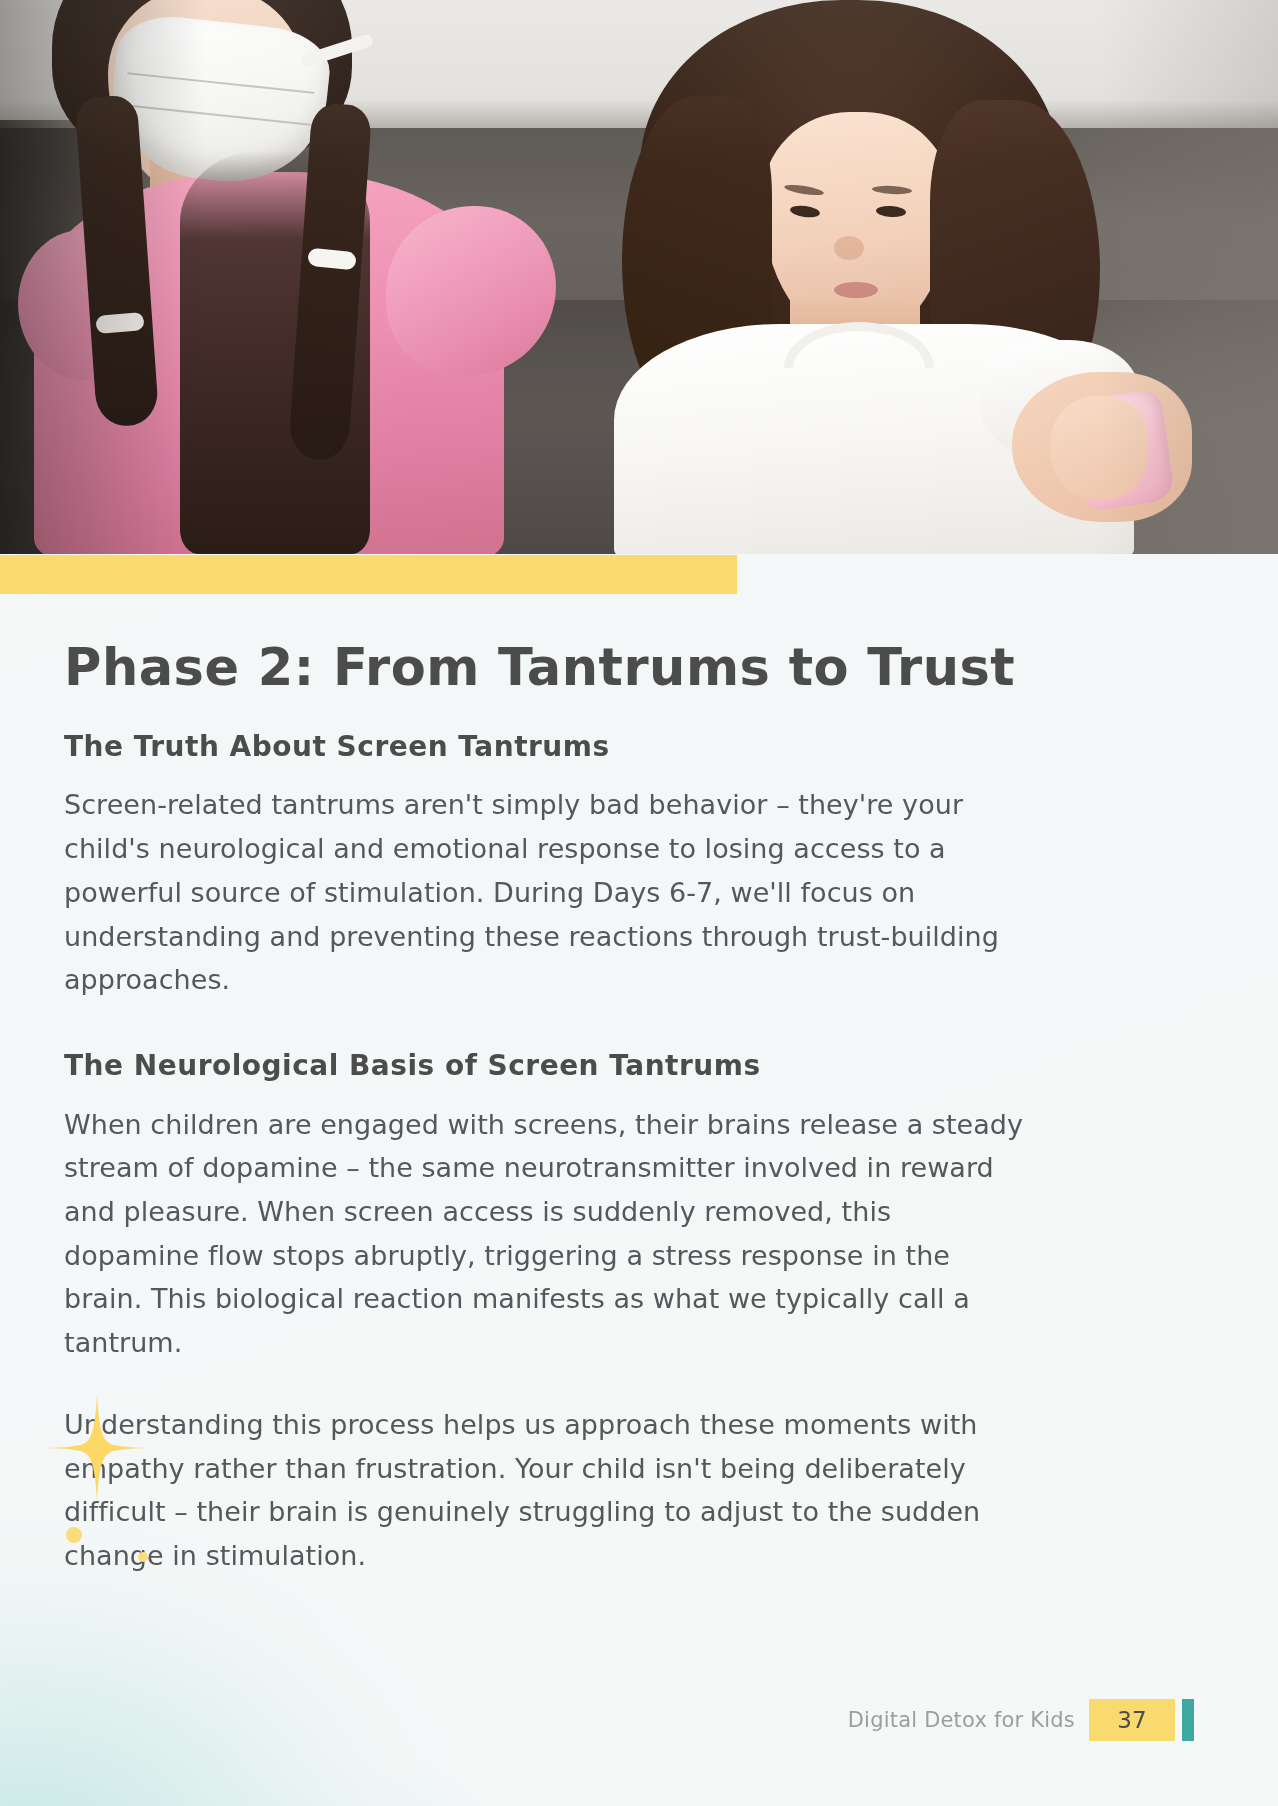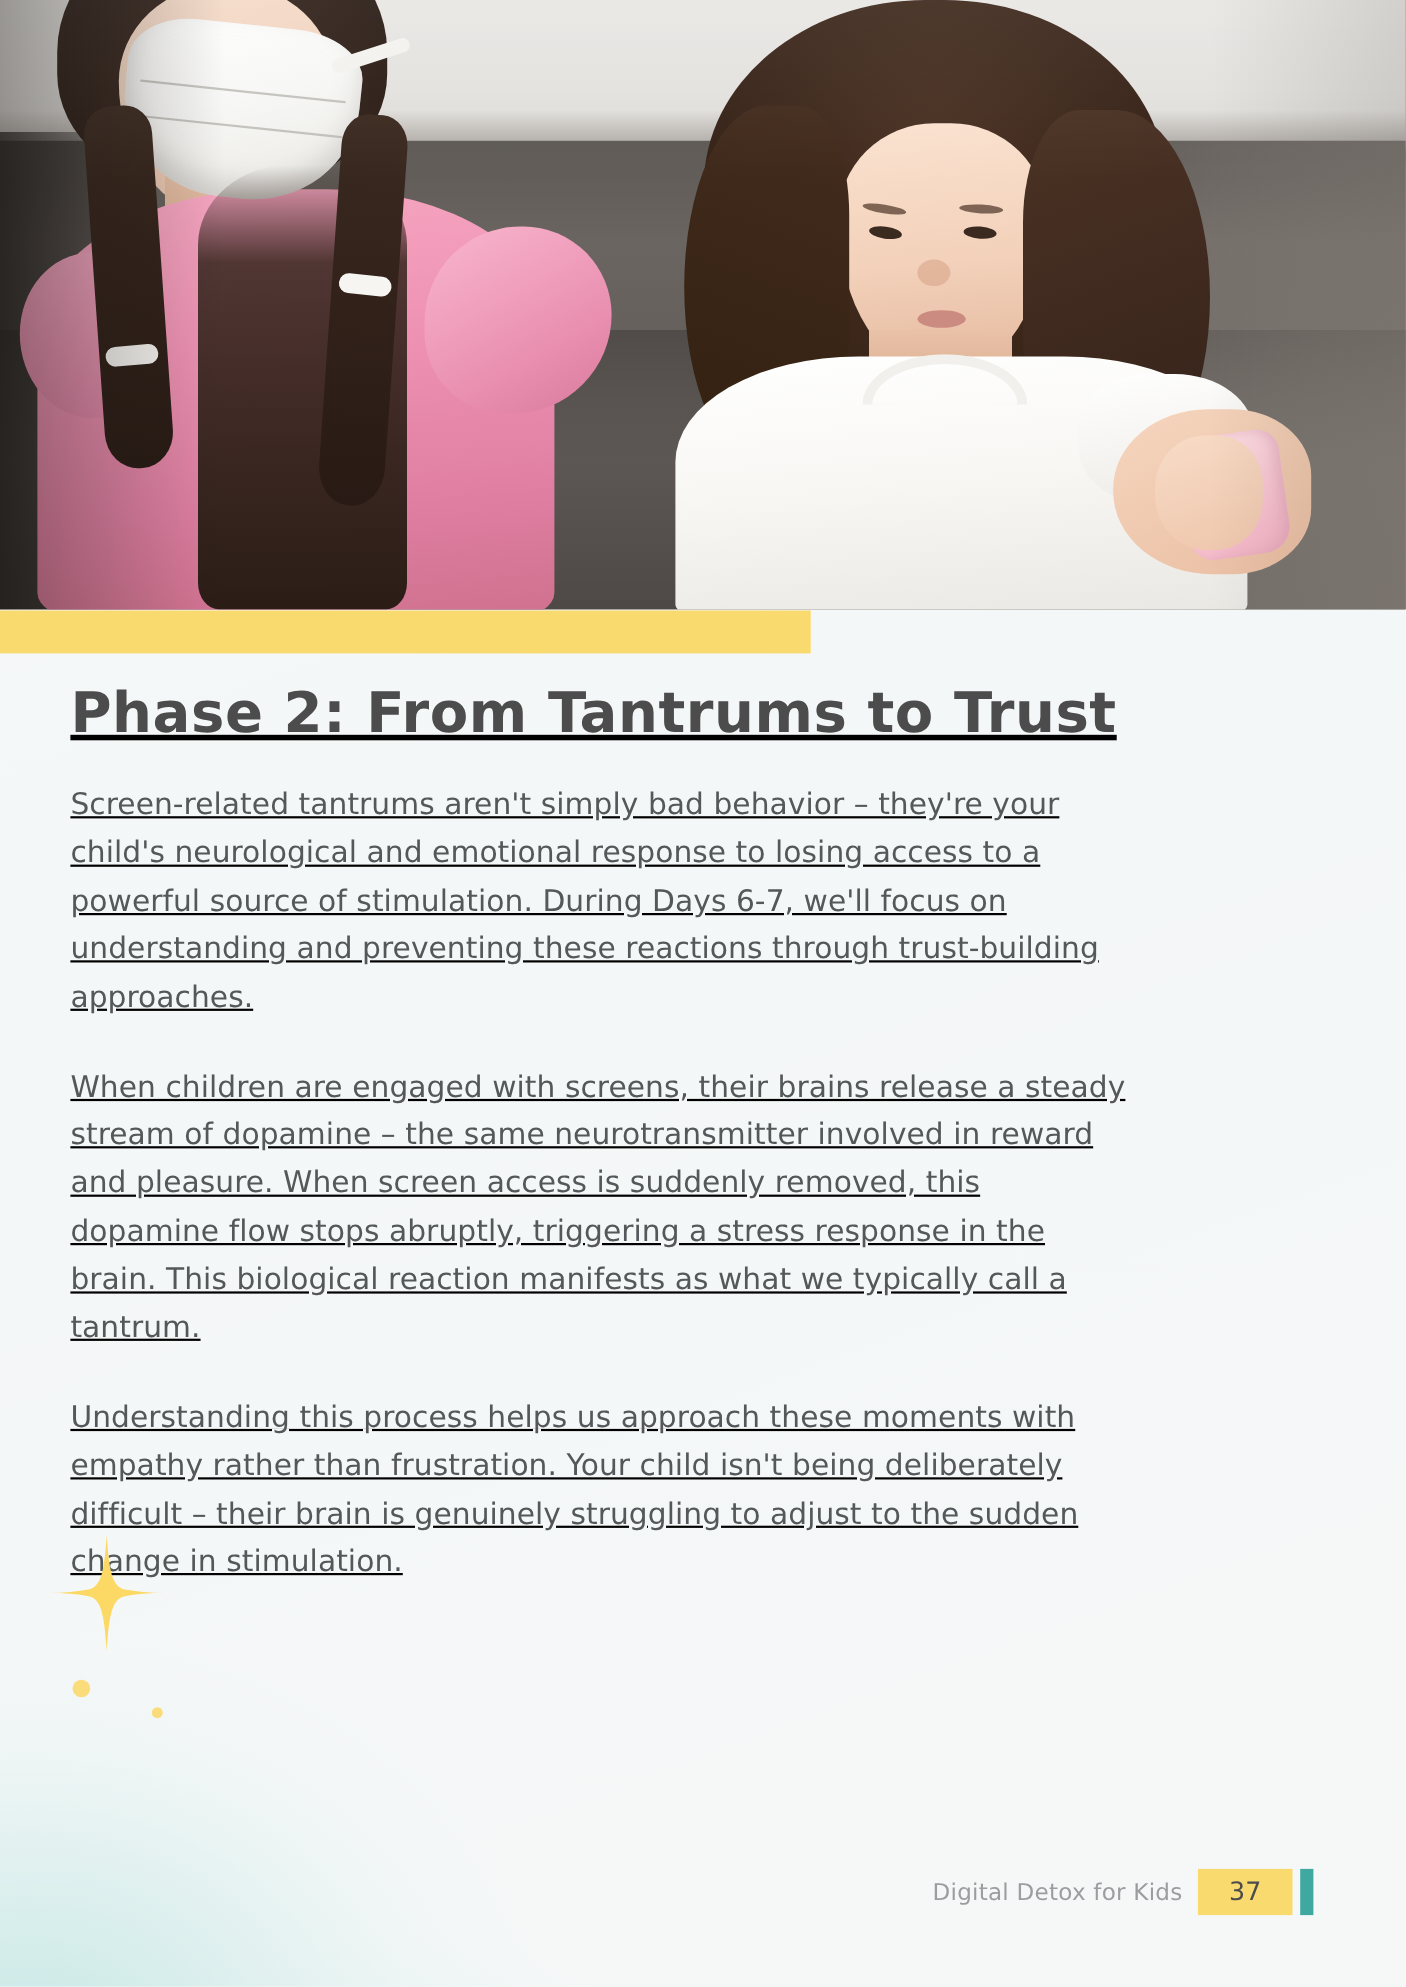--- a/index.html
+++ b/index.html
@@ -326,23 +326,22 @@
     top: 555px;
     width: 737px;
     height: 39px;
     background: #f9da6e;
   }
 
   
   .content {
     position: absolute;
     left: 64px;
-    top: 621px;
+    top: 640px;
     width: 1160px;
-    text-decoration: underline;
   }
   .doc-title {
     font-family: "DejaVu Sans", sans-serif;
     font-weight: bold;
     font-size: 51px;
     line-height: 1.08;
     letter-spacing: 0.5px;
     color: #4c4c4c;
     margin: 0 0 34px 0;
   }
@@ -485,22 +484,24 @@
     </div>
   </div>
 
   <div class="accent-bar"></div>
 
   <div class="content">
 
     <h1 class="doc-title">Phase 2: From Tantrums to Trust</h1>
 
 
+    <h3 class="section-heading">The Truth About Screen Tantrums</h3>
     <p class="body-text">Screen-related tantrums aren't simply bad behavior – they're your child's neurological and emotional response to losing access to a powerful source of stimulation. During Days 6-7, we'll focus on understanding and preventing these reactions through trust-building approaches.</p>
 
+    <h3 class="section-heading spaced">The Neurological Basis of Screen Tantrums</h3>
     <p class="body-text">When children are engaged with screens, their brains release a steady stream of dopamine – the same neurotransmitter involved in reward and pleasure. When screen access is suddenly removed, this dopamine flow stops abruptly, triggering a stress response in the brain. This biological reaction manifests as what we typically call a tantrum.</p>
     <p class="body-text">Understanding this process helps us approach these moments with empathy rather than frustration. Your child isn't being deliberately difficult – their brain is genuinely struggling to adjust to the sudden change in stimulation.</p>
   </div>
 
   <svg class="sparkle" viewBox="0 0 100 100">
     <path d="M50 2 C52 34 55 44 64 47 C74 49 86 50 98 50 C86 50 74 51 64 53 C55 56 52 66 50 98 C48 66 45 56 36 53 C26 51 14 50 2 50 C14 50 26 49 36 47 C45 44 48 34 50 2 Z" fill="#fbd964"></path>
   </svg>
   <span class="dot d1"></span>
   <span class="dot d2"></span>
 

